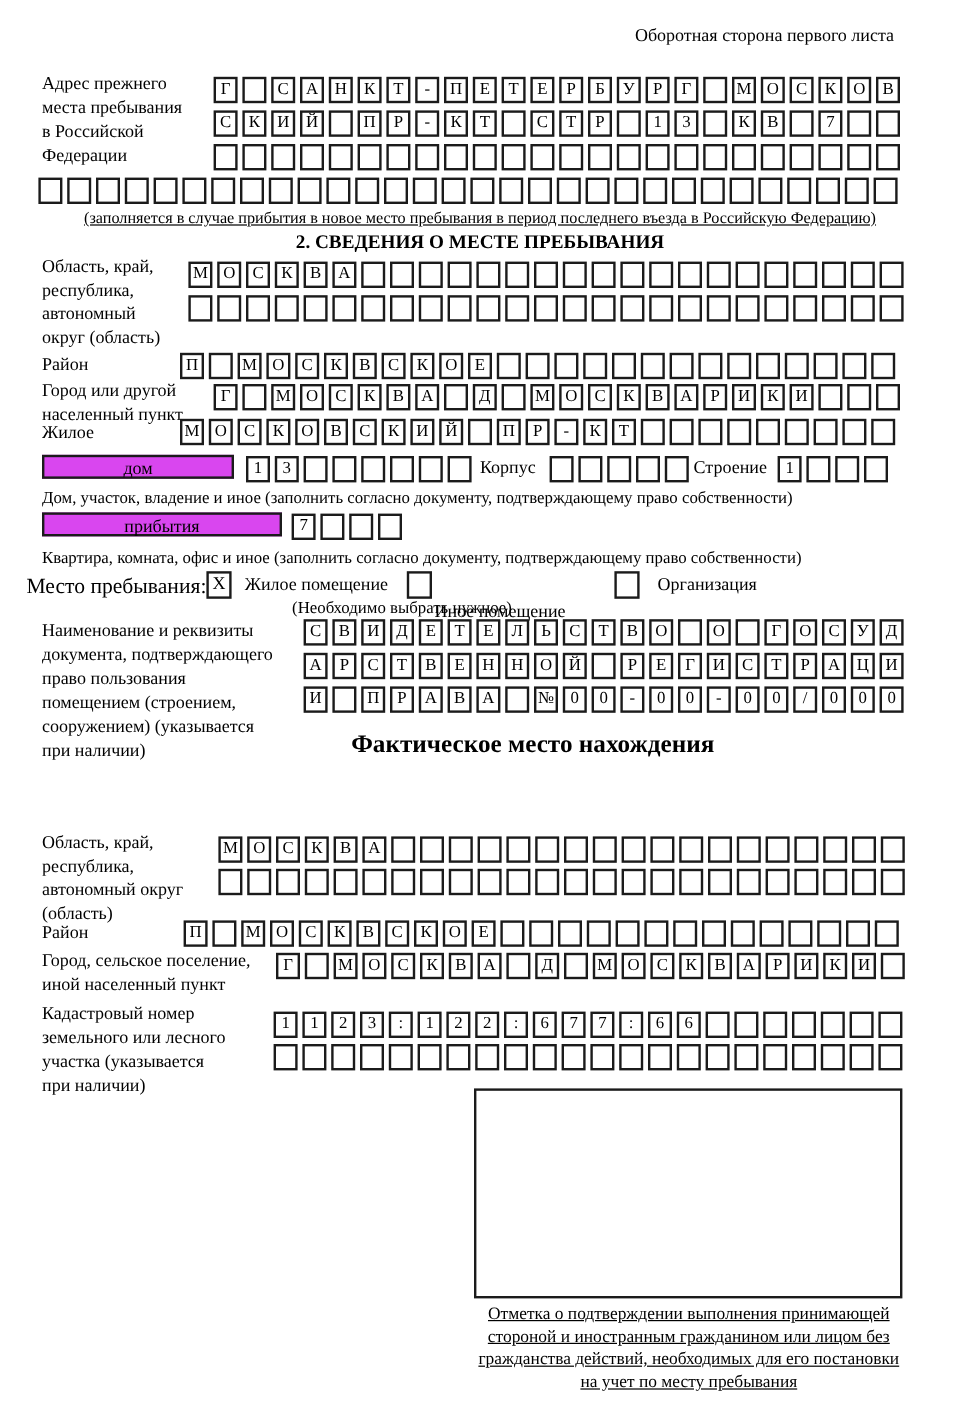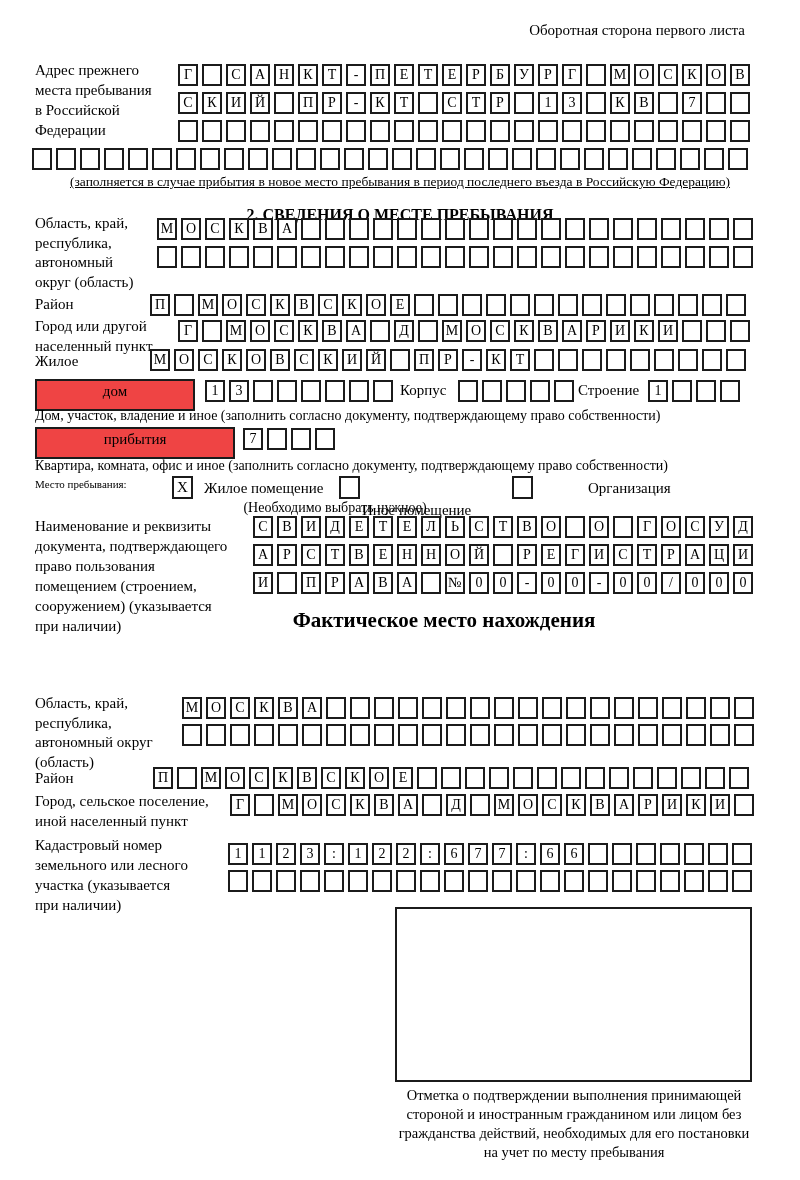--- a/index.html
+++ b/index.html
@@ -14,29 +14,29 @@
   .note { font-size:13.5px; line-height:19px; text-align:center; width:800px; left:0;text-decoration:underline; }
   .title { font-size:16px; font-weight:bold; text-align:center; width:800px; left:0; }
   .cellrow { position:absolute; display:flex; gap:4px; }
   .cell {
     flex:0 0 20px; width:20px; height:22px; box-sizing:border-box;
     border:2px solid #1b1b1b; background:#fff;
     font-size:14px; line-height:18px; text-align:center;
   }
   .labelbox {
     position:absolute; box-sizing:border-box; border:2px solid #1b1b1b;
-    height:32px; font-size:15px; line-height:20px; text-align:center; background:#ef4444;
+    height:20px; font-size:15px; line-height:20px; text-align:center; background:#d946ef;
   }
   .chk {
     position:absolute; box-sizing:border-box; width:21px; height:23px;
     border:2px solid #1b1b1b; font-size:15px; line-height:19px; text-align:center; background:#fff;
   }
   .opt { position:absolute; font-size:15px; line-height:20px; }
   .stampbox { position:absolute; border:2px solid #1b1b1b; background:#fff; box-sizing:border-box; }
-  .stampcap { position:absolute; font-size:14.5px; line-height:19px; text-align:center; white-space:pre-line; }
+  .stampcap { position:absolute; font-size:14.5px; line-height:19px; text-align:center; white-space:pre-line;text-decoration:underline; }
 </style>
 </head>
 <body>
 
 <div class="page">
 
   <div class="abs" style="top:22px; right:55px; font-size:15px;">Оборотная сторона первого листа</div>
 
   <div class="abs lbl" style="left:35px; top:60px; width:150px; line-height:20px;">Адрес прежнего
 места пребывания
@@ -147,21 +147,21 @@
       <span class="cell"></span>
       <span class="cell"></span>
       <span class="cell"></span>
       <span class="cell"></span>
       <span class="cell"></span>
       <span class="cell"></span>
       <span class="cell"></span>
     </div>
   <div class="abs note" style="top:172px;">(заполняется в случае прибытия в новое место пребывания в период последнего въезда в Российскую Федерацию)</div>
 
-  <div class="abs title" style="top:194px;margin-top:12px;">2. СВЕДЕНИЯ О МЕСТЕ ПРЕБЫВАНИЯ</div>
+  <div class="abs title" style="top:194px;">2. СВЕДЕНИЯ О МЕСТЕ ПРЕБЫВАНИЯ</div>
 
   <div class="abs lbl" style="left:35px; top:214px; width:120px;">Область, край,
 республика,
 автономный
 округ (область)</div>
   <div class="cellrow" style="left:157px; top:218px;">
       <span class="cell">М</span>
       <span class="cell">О</span>
       <span class="cell">С</span>
       <span class="cell">К</span>
@@ -332,27 +332,27 @@
 
   <div class="labelbox" style="left:35px; top:427px; width:200px;">прибытия</div>
   <div class="cellrow" style="left:243px; top:428px;">
       <span class="cell">7</span>
       <span class="cell"></span>
       <span class="cell"></span>
       <span class="cell"></span>
     </div>
   <div class="abs" style="left:35px; top:458px; font-size:14px;">Квартира, комната, офис и иное (заполнить согласно документу, подтверждающему право собственности)</div>
 
-  <div class="abs" style="left:35px; top:478px; font-size:11px;">Место пребывания:</div>
+  <div class="abs" style="left:22px; top:478px; font-size:18px;">Место пребывания:</div>
   <div class="chk" style="left:172px; top:476px;">X</div>
   <div class="opt" style="left:204px; top:478px;">Жилое помещение</div>
   <div class="chk" style="left:339px; top:476px;"></div>
   <div class="opt" style="left:362px; top:500px;">Иное помещение</div>
   <div class="chk" style="left:512px; top:476px;"></div>
-  <div class="opt" style="left:588px; top:478px;">Организация</div>
+  <div class="opt" style="left:548px; top:478px;">Организация</div>
   <div class="abs" style="left:150px; top:500px; width:370px; text-align:center; font-size:14px;">(Необходимо выбрать нужное)</div>
 
   <div class="abs lbl" style="left:35px; top:516px; width:225px; line-height:20px;">Наименование и реквизиты
 документа, подтверждающего
 право пользования
 помещением (строением,
 сооружением) (указывается
 при наличии)</div>
   <div class="cellrow" style="left:253px; top:516px;">
       <span class="cell">С</span>

